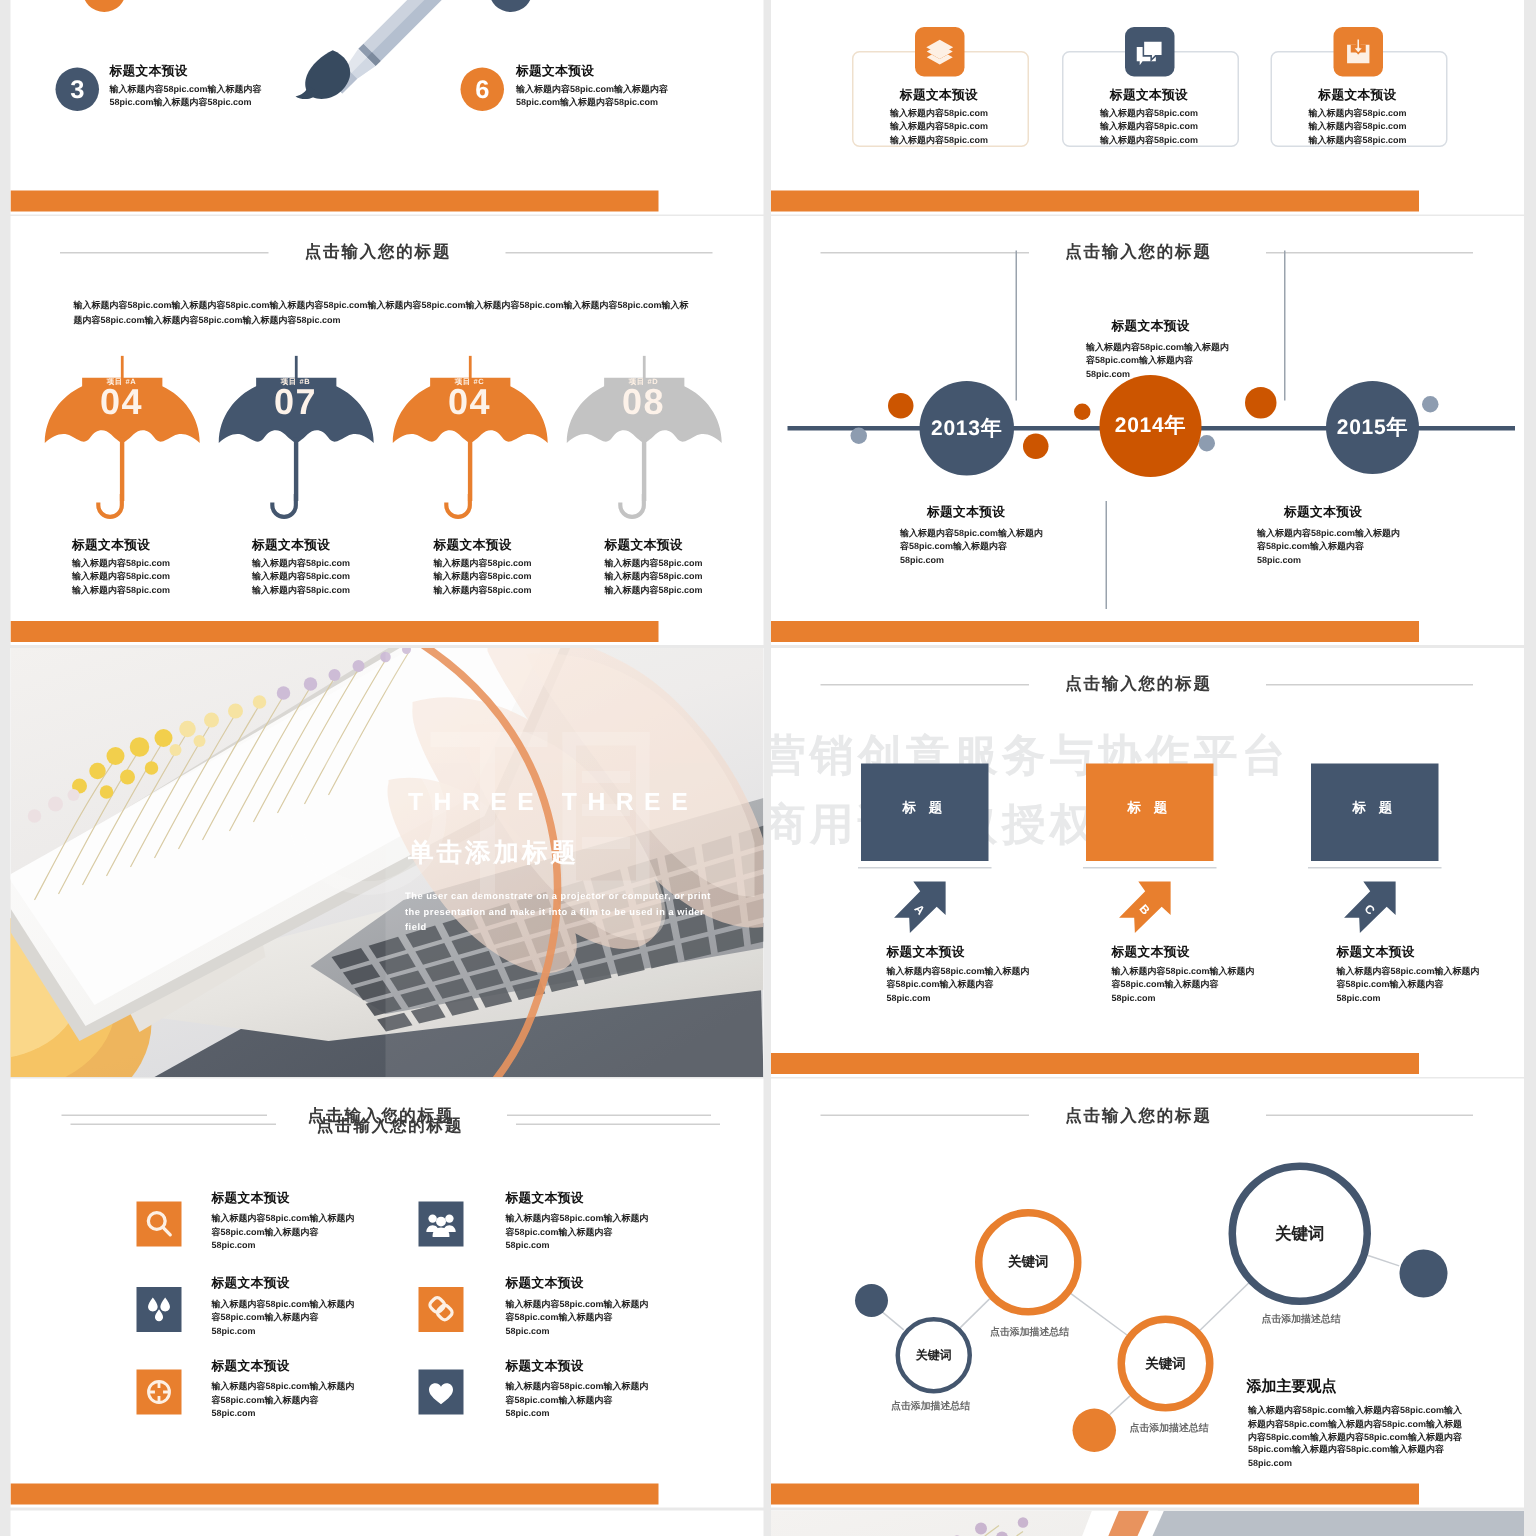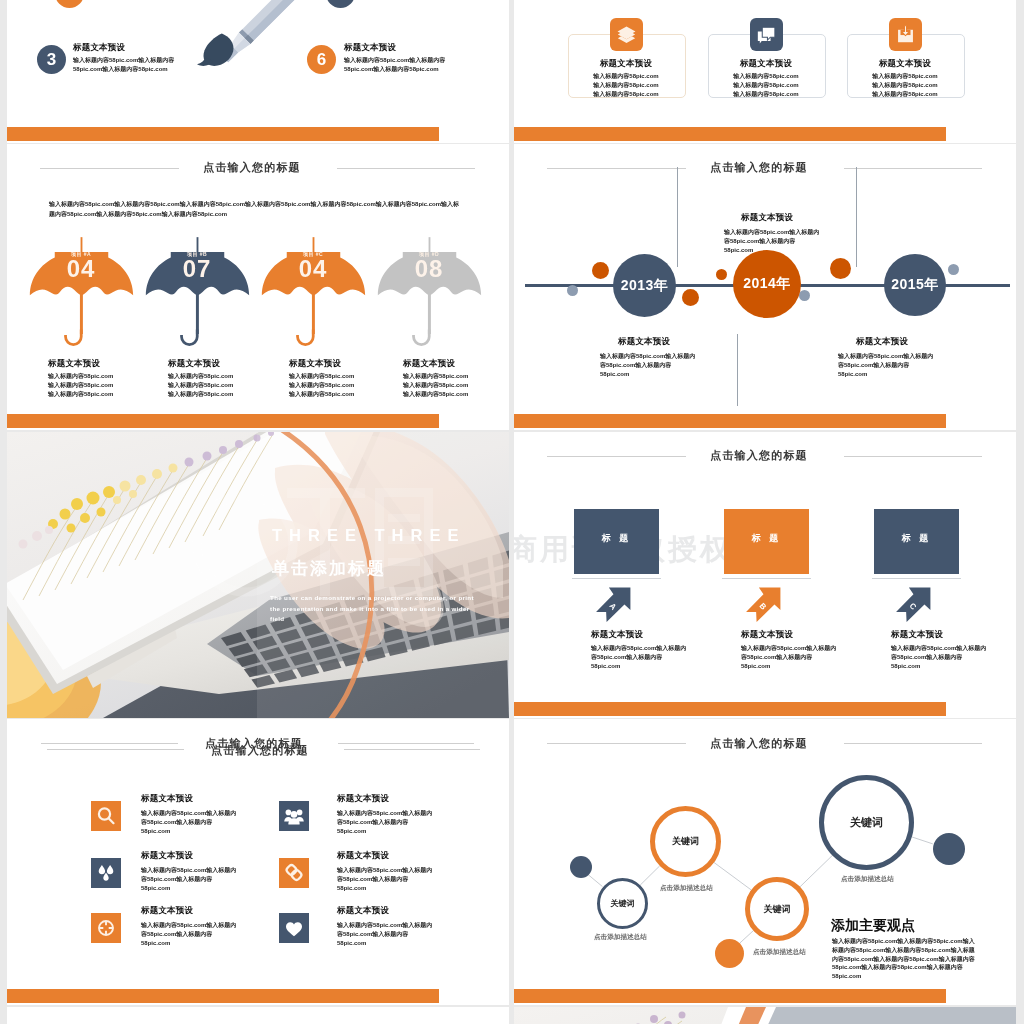--- a/index.html
+++ b/index.html
@@ -397,20 +397,21 @@
 
   <div class="t" style="left:265px;top:94px;font-size:16.5px;font-weight:bold;color:#ffffff;letter-spacing:7px;">THREE THREE</div>
   <div class="t" style="left:265px;top:125px;font-size:17px;font-weight:bold;color:#ffffff;letter-spacing:2px;">单击添加标题</div>
   <div class="t" style="left:263px;top:161px;width:206px;font-size:6.2px;line-height:10.5px;font-weight:bold;color:#ffffff;letter-spacing:.35px;white-space:normal;">The user can demonstrate on a projector or computer, or print the presentation and make it into a film to be used in a wider field</div>
 </div>
 
 <div class="slide c2" style="top:432px;">
   <div class="rule" style="left:33px;top:24px;width:139px;"></div>
   <div class="rule" style="left:330px;top:24px;width:138px;"></div>
   <div class="sec-t" style="left:-6px;top:16px;width:502px;text-align:center;">点击输入您的标题</div>
+  <div class="wm" style="position:absolute;left:-6px;top:52px;font-size:29px;color:#e8e9ea;font-weight:bold;letter-spacing:3px;white-space:nowrap;">营销创意服务与协作平台</div>
   <div class="wm" style="position:absolute;left:-6px;top:98px;font-size:29px;color:#e8e9ea;font-weight:bold;letter-spacing:3px;white-space:nowrap;">商用请获取授权</div>
   <div style="position:absolute;left:60px;top:77px;width:85px;height:65px;background:#44566E;"></div>
   <div class="t" style="left:60px;top:100px;width:85px;text-align:center;font-size:9px;font-weight:bold;color:#ffffff;letter-spacing:3px;">标 题</div>
   <div style="position:absolute;left:58px;top:146px;width:89px;height:1px;background:#cfd3d8;"></div>
   <svg width="44" height="44" style="position:absolute;left:77px;top:151px;" viewBox="0 0 44 48">
     <path d="M17.5 5 L41 5 L41 29.5 L34.5 23.5 L15 42.5 L14.5 31.5 L3.5 31.5 L22.5 12.2 Z" fill="#44566E"></path>
   </svg>
   <div class="t" style="left:96px;top:170px;z-index:3;font-size:8px;font-weight:bold;color:#ffffff;transform:rotate(48deg);">A</div>
   <div class="t head-sm" style="left:77px;top:197px;">标题文本预设</div>
   <div class="t body-sm" style="left:77px;top:212px;"><span>输入标题内容58pic.com输入标题内</span><br><span>容58pic.com输入标题内容</span><br><span>58pic.com</span></div>
@@ -532,21 +533,21 @@
 
   <div class="circ" style="left:136px;top:87px;width:71px;height:71px;border:5.4px solid #E87F2E;background:#fff;color:#222;font-size:9px;font-weight:bold;box-sizing:border-box;">关键词</div>
   <div class="t" style="left:146px;top:165px;font-size:6.6px;color:#6a6a6a;font-weight:bold;">点击添加描述总结</div>
 
   <div class="circ" style="left:231px;top:158px;width:64px;height:64px;border:5px solid #E87F2E;background:#fff;color:#222;font-size:9px;font-weight:bold;box-sizing:border-box;">关键词</div>
   <div class="t" style="left:239px;top:229px;font-size:6.6px;color:#6a6a6a;font-weight:bold;">点击添加描述总结</div>
 
   <div class="circ" style="left:305px;top:56px;width:95px;height:95px;border:5.9px solid #44566E;background:#fff;color:#222;font-size:11px;font-weight:bold;box-sizing:border-box;">关键词</div>
   <div class="t" style="left:327px;top:156px;font-size:6.6px;color:#6a6a6a;font-weight:bold;">点击添加描述总结</div>
 
-  <div class="t" style="left:317px;top:198px;font-size:14px;color:#111;font-weight:bold;">添加主要观点</div>
+  <div class="t" style="left:317px;top:198px;font-size:10px;color:#111;font-weight:bold;">添加主要观点</div>
   <div class="t body-sm" style="left:318px;top:218px;"><span>输入标题内容58pic.com输入标题内容58pic.com输入</span><br><span>标题内容58pic.com输入标题内容58pic.com输入标题</span><br><span>内容58pic.com输入标题内容58pic.com输入标题内容</span><br><span>58pic.com输入标题内容58pic.com输入标题内容</span><br><span>58pic.com</span></div>
 
   <div class="botbar" style="top:270px;"></div>
 </div>
 
 <div class="slide c1" style="top:1007px;height:286px;">
   
   
   
 </div>

